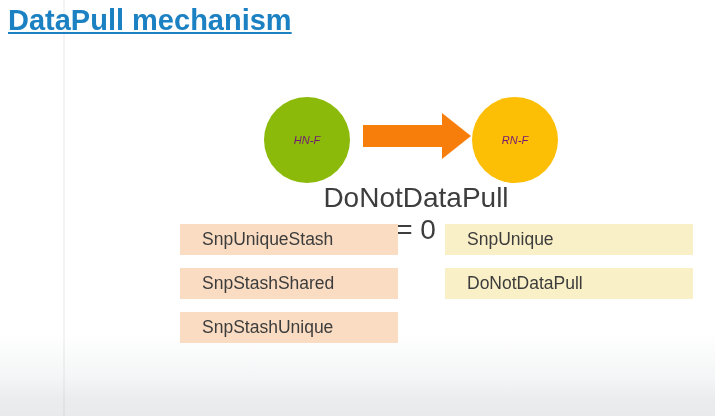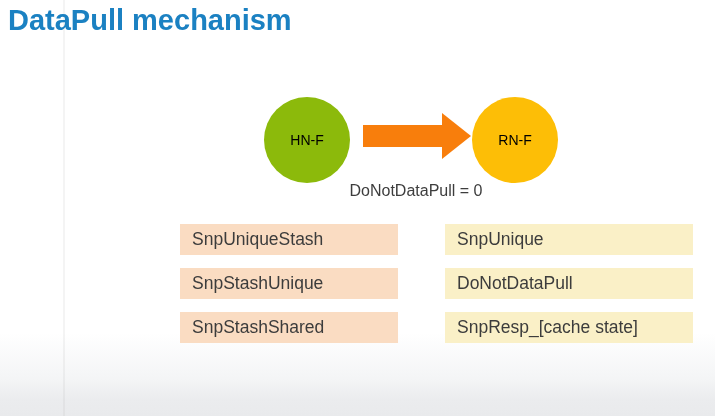--- a/index.html
+++ b/index.html
@@ -21,65 +21,67 @@
     background: rgba(175,175,175,0.14);
   }
 
   .slide-title {
     position: absolute;
     left: 8px; top: 4px;
     font-size: 29px;
     font-weight: 700;
     letter-spacing: 0px;
     color: #1b81c2;
+    text-decoration: underline;
   }
 
   .node {
     position: absolute;
     width: 86px; height: 86px;
     border-radius: 50%;
     display: flex;
     align-items: center;
     justify-content: center;
-    font-size: 14px;
-    color: #000000;
+    font-size: 11px;
+    color: #701a75;
+    font-style: italic;
   }
   .node-hnf { left: 264px; top: 97px; background: #8cba0b; }
   .node-rnf { left: 472px; top: 97px; background: #fdbe06; }
 
   .arrow-wrap {
     position: absolute;
     left: 363px; top: 110px;
     width: 108px; height: 52px;
   }
 
   .pull-caption {
     position: absolute;
     left: 316px; top: 182px;
     width: 200px;
     text-align: center;
-    font-size: 16px;
+    font-size: 28px;
     color: #3d3d3d;
   }
 
   .snoop-col {
     position: absolute;
     top: 224px;
     display: flex;
     flex-direction: column;
     gap: 13px;
   }
   .snoop-col-left  { left: 180px; width: 218px; }
   .snoop-col-right { left: 445px; width: 248px; }
 
   .snoop-box {
     height: 31px;
     display: flex;
     align-items: center;
-    padding-left: 12px;
+    padding-left: 22px;
     font-size: 17.5px;
     color: #3c3c3c;
     white-space: nowrap;
   }
   .snoop-col-left  .snoop-box { background: #fadcc2; }
   .snoop-col-right .snoop-box { background: #faf0c7; }
 </style>
 </head>
 <body>
 
@@ -99,21 +101,20 @@
 </div>
 
 <div class="node node-rnf">
   <span>RN-F</span>
 </div>
 
 <div class="pull-caption">DoNotDataPull = 0</div>
 
 <div class="snoop-col snoop-col-left">
   <div class="snoop-box">SnpUniqueStash</div>
+  <div class="snoop-box">SnpStashShared</div>
   <div class="snoop-box">SnpStashUnique</div>
-  <div class="snoop-box">SnpStashShared</div>
 </div>
 
 <div class="snoop-col snoop-col-right">
   <div class="snoop-box">SnpUnique</div>
   <div class="snoop-box">DoNotDataPull</div>
-  <div class="snoop-box">SnpResp_[cache state]</div>
 </div>
 
 </body></html>

